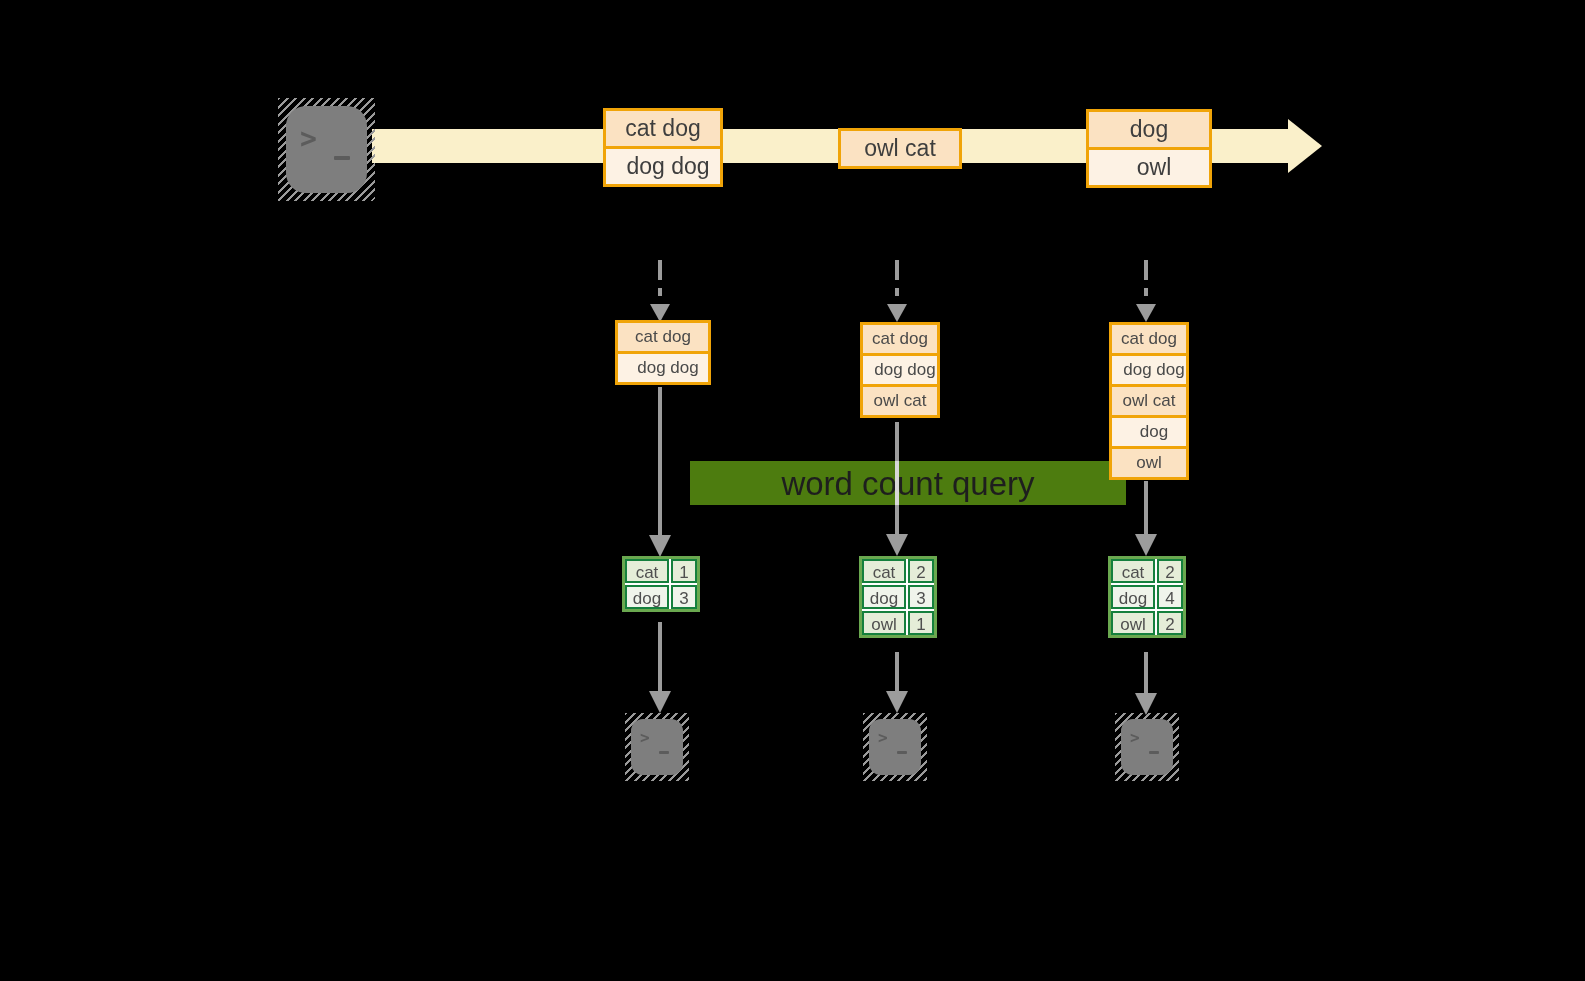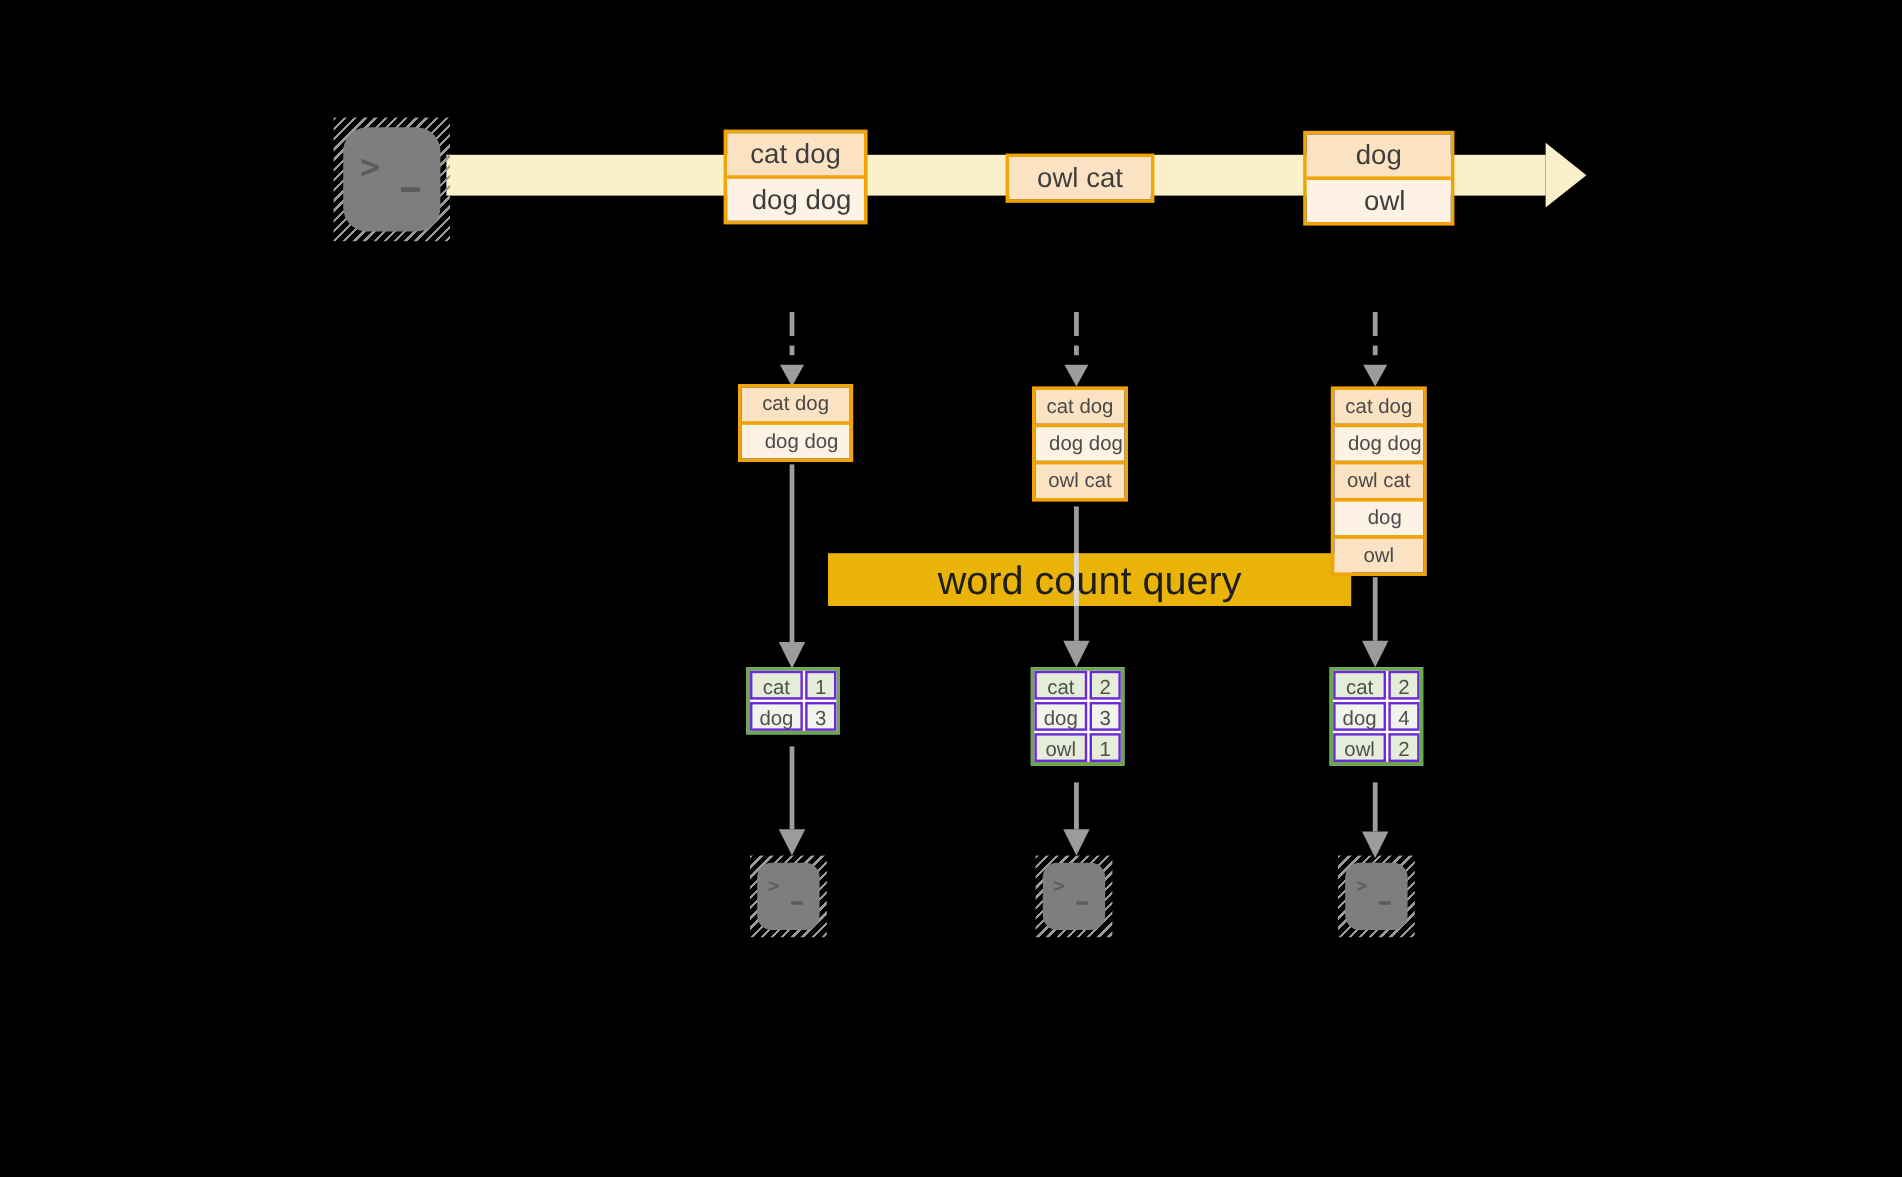--- a/index.html
+++ b/index.html
@@ -43,26 +43,26 @@
   .darrow .d2{position:absolute;left:8px;top:28px;width:4px;height:8px;background:#9C9C9C;}
   .darrow .head{position:absolute;left:0;top:44px;width:0;height:0;
     border-left:10px solid transparent;border-right:10px solid transparent;border-top:18px solid #9C9C9C;}
   .varrow{position:absolute;width:22px;z-index:3;}
   .varrow .shaft{position:absolute;left:9px;top:0;width:4px;background:#9C9C9C;}
   .varrow .head{position:absolute;left:0;width:0;height:0;
     border-left:11px solid transparent;border-right:11px solid transparent;border-top:22px solid #9C9C9C;}
   
   .gtable{position:absolute;top:556px;border:3px solid #6AA84F;background:#fff;
     display:grid;grid-template-columns:44px 26px;gap:2px;z-index:4;}
-  .gcell{border:2px solid #6d28d9;height:24px;line-height:24px;text-align:center;
+  .gcell{border:2px solid #15803d;height:24px;line-height:24px;text-align:center;
     font-size:17px;color:#4F4F4F;box-sizing:border-box;}
   .gdark{background:#E5EDD8;}
   .glight{background:#F0F4EB;}
   
-  .qbox{position:absolute;left:690px;top:461px;width:436px;height:44px;background:#eab308;z-index:5;
+  .qbox{position:absolute;left:690px;top:461px;width:436px;height:44px;background:#4d7c0f;z-index:5;
     text-align:center;line-height:45px;font-size:33px;font-weight:300;color:#1E1E1E;}
   .qline{position:absolute;left:895px;top:461px;width:4px;height:44px;background:#D8D8D8;z-index:6;}
 </style>
 </head>
 <body>
 
 <div class="band"></div>
 <div class="band-head"></div>
 
 <div class="term term-big">

